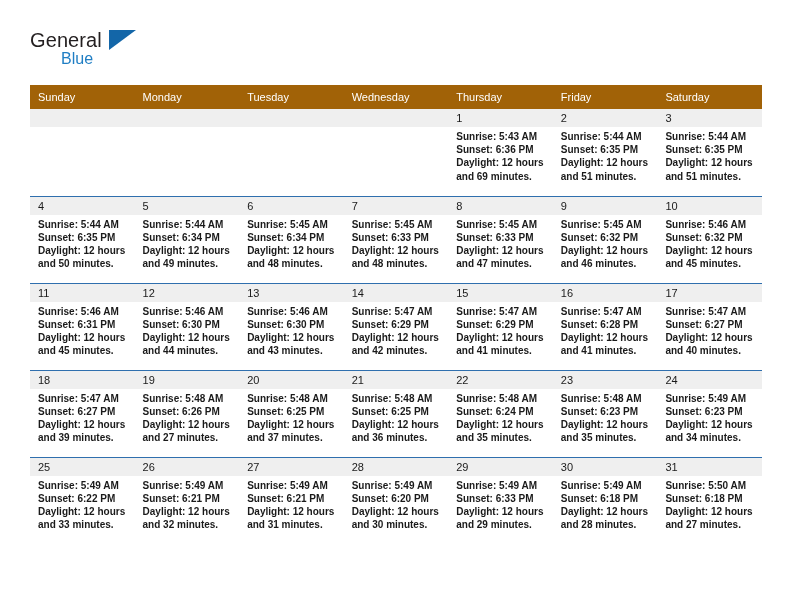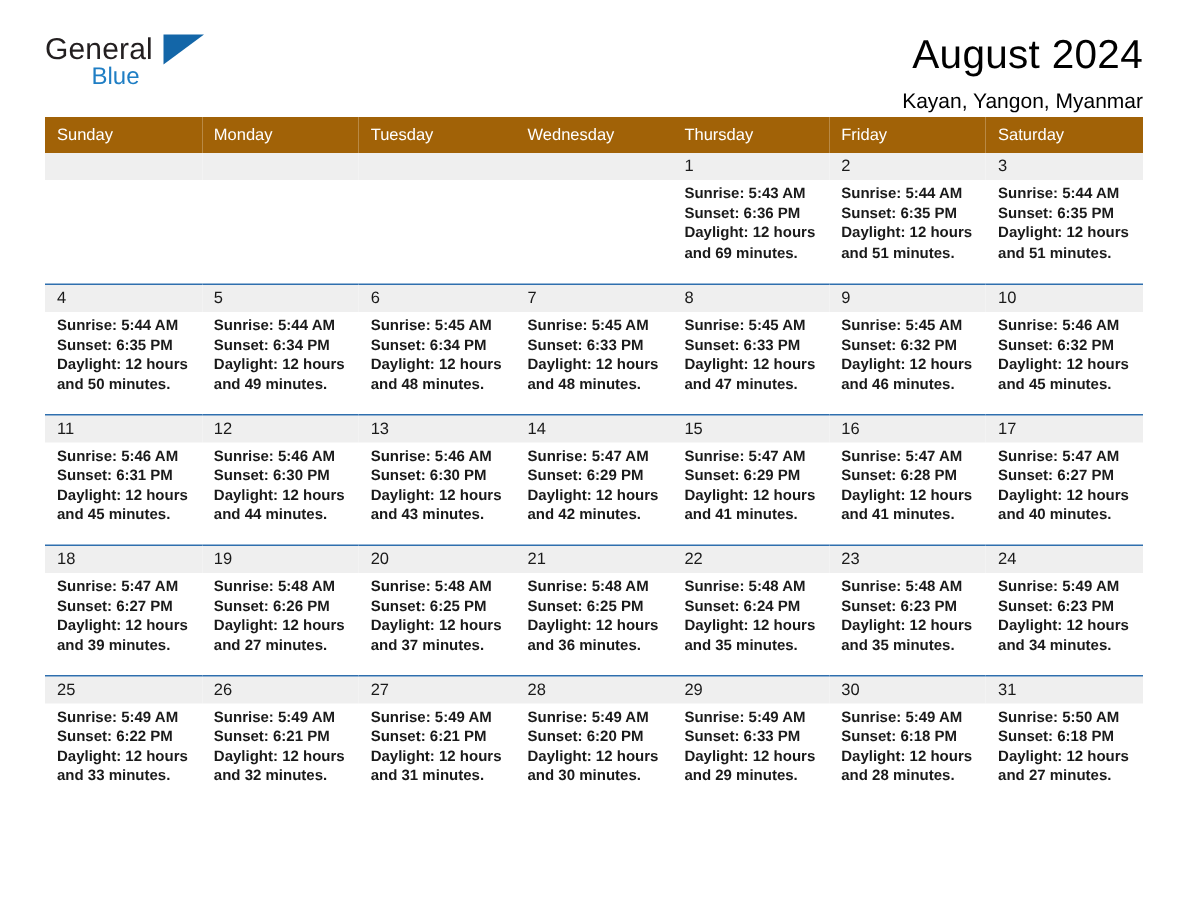--- a/index.html
+++ b/index.html
@@ -12,21 +12,21 @@
     height: 612px;
     font-family: "Liberation Sans", sans-serif;
     color: #000000;
     overflow: hidden;
   }
   .page {
     position: relative;
     width: 792px;
     height: 612px;
     box-sizing: border-box;
-    padding: 0 30px;
+    padding: 7px 30px;
   }
 
   
   .header {
     position: relative;
     height: 78px;
     display: flex;
     align-items: flex-start;
     justify-content: space-between;
   }
@@ -134,24 +134,20 @@
 <div class="page">
 
   <div class="header">
 
     <div class="brand">
       <span class="brand-general">General</span>
       <span class="brand-triangle"></span>
       <span class="brand-blue">Blue</span>
     </div>
 
-    <div class="title-block">
-      <div class="month-title">August 2024</div>
-      <div class="location">Kayan, Yangon, Myanmar</div>
-    </div>
 
   </div>
 
   <table class="calendar">
     <thead>
       <tr id="weekday-row">
           <th>Sunday</th>
           <th>Monday</th>
           <th>Tuesday</th>
           <th>Wednesday</th>

